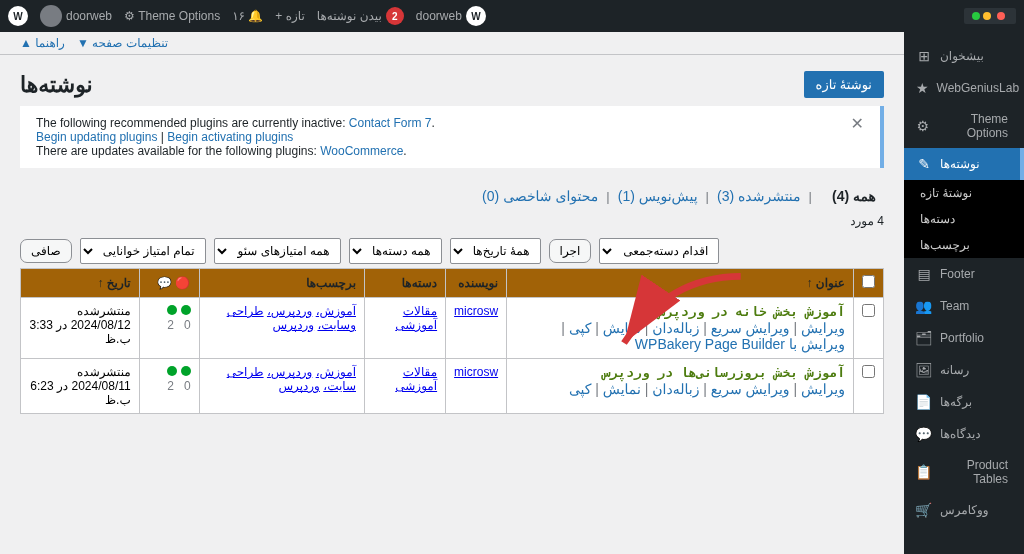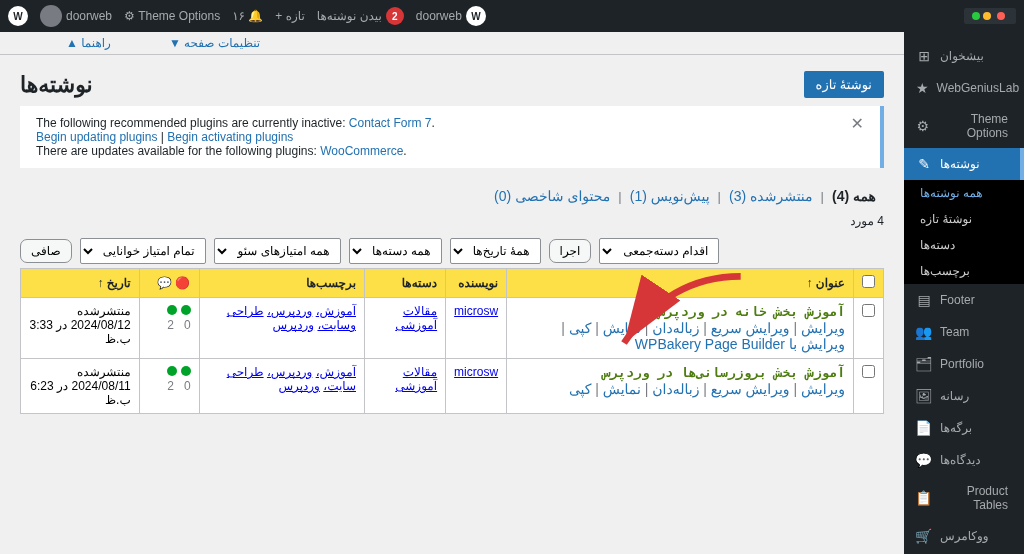--- a/index.html
+++ b/index.html
@@ -171,21 +171,21 @@
 
     
     .posts-table {
       width: calc(100% - 40px);
       margin: 0 20px;
       border-collapse: collapse;
       background: #fff;
       font-size: 12px;
     }
     .posts-table th {
-      background: #fde047;
+      background: #a16207;
       border: 1px solid #c3c4c7;
       padding: 6px 8px;
       color: #1d2327;
       font-weight: 600;
       text-align: right;
     }
     .posts-table td {
       border: 1px solid #c3c4c7;
       padding: 6px 8px;
       vertical-align: top;
@@ -198,41 +198,40 @@
     .post-links { font-size: 14px; color: #2271b1; }
     .post-links a { color: #2271b1; text-decoration: none; }
     .post-links span { color: #787c82; }
     .col-nums { text-align: center; color: #787c82; }
     .col-check { text-align: center; }
     input[type="checkbox"] { cursor: pointer; }
 
     
     .post-tabs { padding: 4px 20px 0 20px; display: flex; align-items: center; gap: 0; }
     .post-tab { padding: 4px 8px; font-size: 14px; color: #2271b1; cursor: pointer; text-decoration: none; }
-    .post-tab.active { color: #1d2327; font-weight: 600; }
+    .post-tab.active { color: #1d2327; font-weight: 600; margin-left: 12px; }
     .post-tab-sep { color: #787c82; }
 
     
     .top-menu-bar {
       background: #f0f0f1;
       border-bottom: 1px solid #c3c4c7;
       padding: 4px 20px;
       display: flex;
       align-items: center;
       justify-content: flex-end;
       gap: 12px;
     }
     .top-menu-item {
       font-size: 12px;
       color: #2271b1;
       cursor: pointer;
       display: flex;
       align-items: center;
       gap: 4px;
-      margin-left: 46px;
     }
 
     
     .content-area { position: relative; }
     .red-arrow {
       position: absolute;
       top: 60px;
       right: 140px;
       width: 180px;
       height: 100px;
@@ -294,21 +293,20 @@
     </div>
     <div class="sidebar-item">
       <span>Theme Options</span>
       <span class="s-icon">⚙</span>
     </div>
     <div class="sidebar-item active">
       <span>نوشته‌ها</span>
       <span class="s-icon">✎</span>
     </div>
     <div class="sidebar-submenu">
-      <div class="sidebar-sub-item active">همه نوشته‌ها</div>
       <div class="sidebar-sub-item">نوشتهٔ تازه</div>
       <div class="sidebar-sub-item">دسته‌ها</div>
       <div class="sidebar-sub-item">برچسب‌ها</div>
     </div>
     <div class="sidebar-item">
       <span>Footer</span>
       <span class="s-icon">▤</span>
     </div>
     <div class="sidebar-item">
       <span>Team</span>

